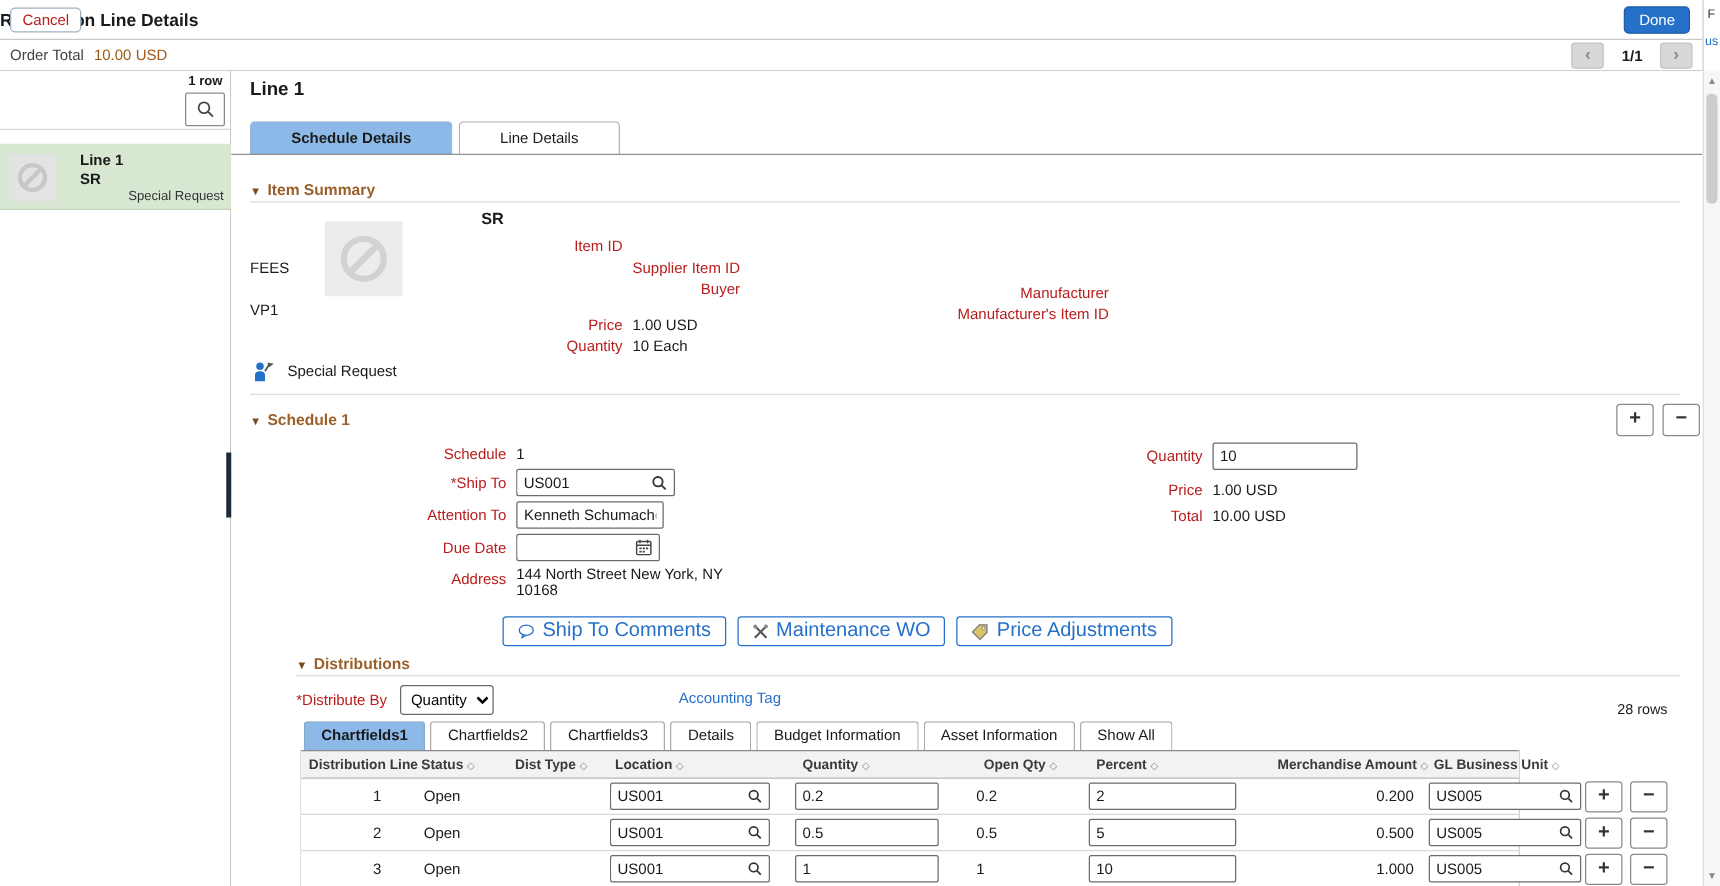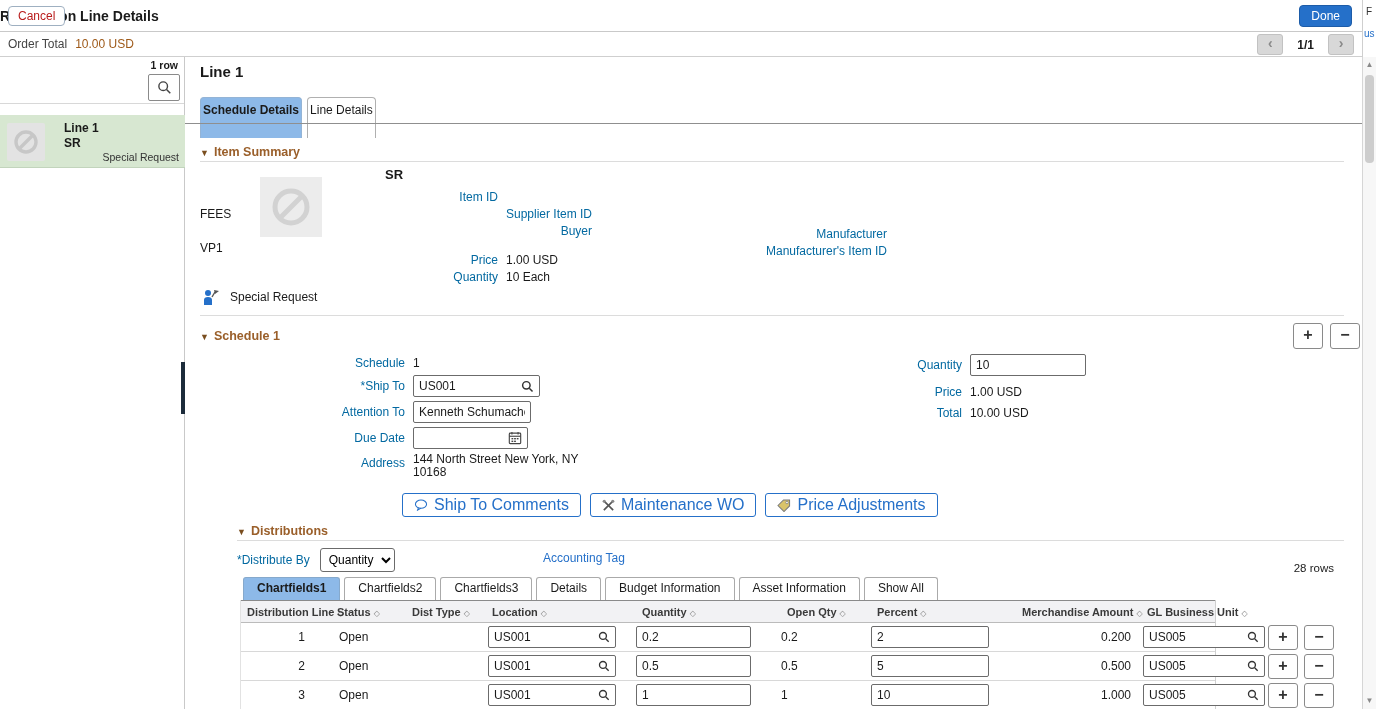--- a/index.html
+++ b/index.html
@@ -51,27 +51,27 @@
   #side-item .t3 { position:absolute; right:6px; bottom:4px; font-size:10.5px; color:#333; }
   #drag-handle { position:absolute; left:181px; top:362px; width:16px; height:52px; background:#1c2b3a;
                  border-radius:0 12px 12px 0; cursor:pointer; }
   #drag-handle i { position:absolute; top:19px; width:2px; height:14px; background:#fff; }
   #drag-handle i.b1 { left:5px; } #drag-handle i.b2 { left:9px; }
   
   #main { position:absolute; left:185px; top:57px; width:1177px; height:652px; background:#fff; overflow:hidden; }
   #main-heading { position:absolute; left:15px; top:6px; font-size:15px; font-weight:bold; }
   #main-tabs { position:absolute; left:15px; top:40px; display:flex; }
   #tabline { position:absolute; left:0; top:66px; width:100%; border-bottom:1px solid #8f8f8f; }
-  .tab { height:41px; padding:0 2px; line-height:25px; border:1px solid #b0b0b0; border-bottom:none;
+  .tab { height:27px; padding:0 32px; line-height:25px; border:1px solid #b0b0b0; border-bottom:none;
          border-radius:4px 4px 0 0; background:#fff; margin-right:5px; cursor:pointer; font-size:12px; }
   .tab.active { background:#8db9e8; border-color:#94b4d6; font-weight:bold; }
   .section-head { color:#9a5f2a; font-weight:bold; font-size:12.5px; }
   .section-head .tri { font-size:9px; margin-right:5px; color:#7a4e1f; }
   .rule { border-bottom:1px solid #dcdcdc; }
-  .flabel { color:#0369a1; text-align:right; }
+  .flabel { color:#b91c1c; text-align:right; }
   .fvalue { color:#1a1a1a; }
   .fgrid { display:grid; grid-template-columns:var(--lw) auto; column-gap:8px; row-gap:3px; }
   input[type=text] { border:1px solid #6b6b6b; border-radius:2px; height:22px; font-family:inherit;
                      font-size:12px; padding:2px 5px; color:#1a1a1a; background:#fff; }
   .lookup { display:inline-flex; align-items:center; border:1px solid #6b6b6b; border-radius:2px; height:22px; background:#fff; }
   .lookup input { border:none; height:18px; flex:1; min-width:0; }
   .lookup .mag { padding:0 5px 0 2px; display:flex; cursor:pointer; }
   .pm-btn { width:30px; height:26px; background:#fff; border:1px solid #8a8a8a; border-radius:3px;
             font-size:16px; font-weight:bold; color:#333; text-align:center; line-height:22px; cursor:pointer; }
   

